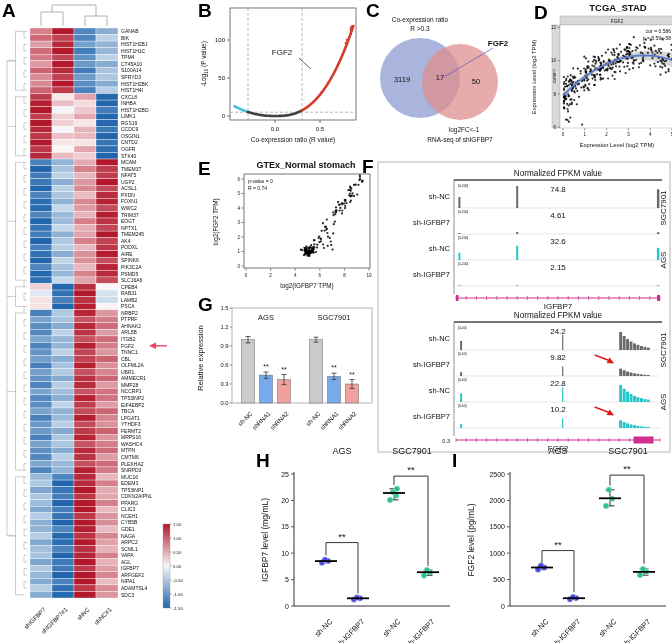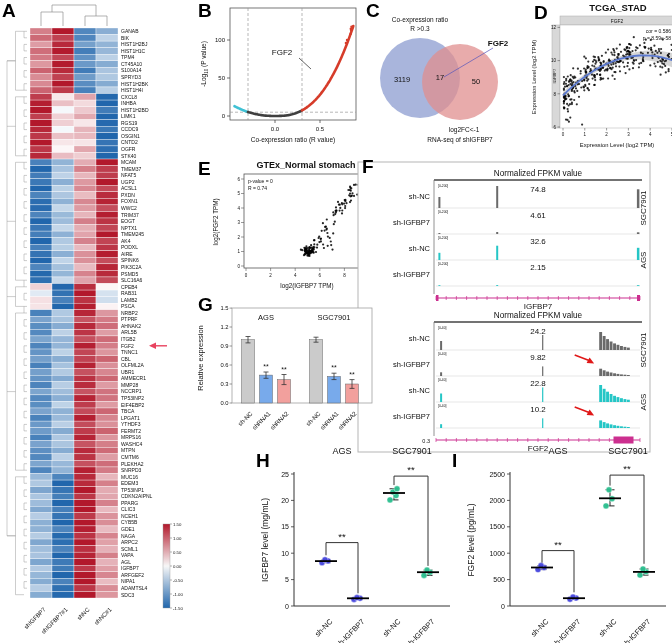--- a/index.html
+++ b/index.html
@@ -4,21 +4,21 @@
 <style>
   html,body{margin:0;padding:0;background:#fff}
   .fig{position:relative;width:672px;height:643px;background:#fff;overflow:hidden;
        font-family:"Liberation Sans", sans-serif;}
   .panel{position:absolute}
   #pa{left:0;top:0;width:196px;height:643px}
   #pb{left:196px;top:0;width:172px;height:154px}
   #pc{left:362px;top:0;width:152px;height:156px}
   #pd{left:524px;top:0;width:158px;height:158px}
   #pe{left:204px;top:156px;width:180px;height:140px}
-  #pf{left:340px;top:156px;width:312px;height:300px}
+  #pf{left:360px;top:156px;width:312px;height:300px}
   #pg{left:196px;top:296px;width:182px;height:148px}
   #ph{left:238px;top:438px;width:222px;height:205px}
   #pi{left:450px;top:438px;width:222px;height:205px}
   .pl{position:absolute;font-weight:bold;font-size:19px;color:#000;z-index:5}
   .pl-a{left:2px;top:0}
   .pl-b{left:198px;top:0}
   .pl-c{left:366px;top:0}
   .pl-d{left:534px;top:2px}
   .pl-e{left:198px;top:158px}
   .pl-f{left:362px;top:156px}

